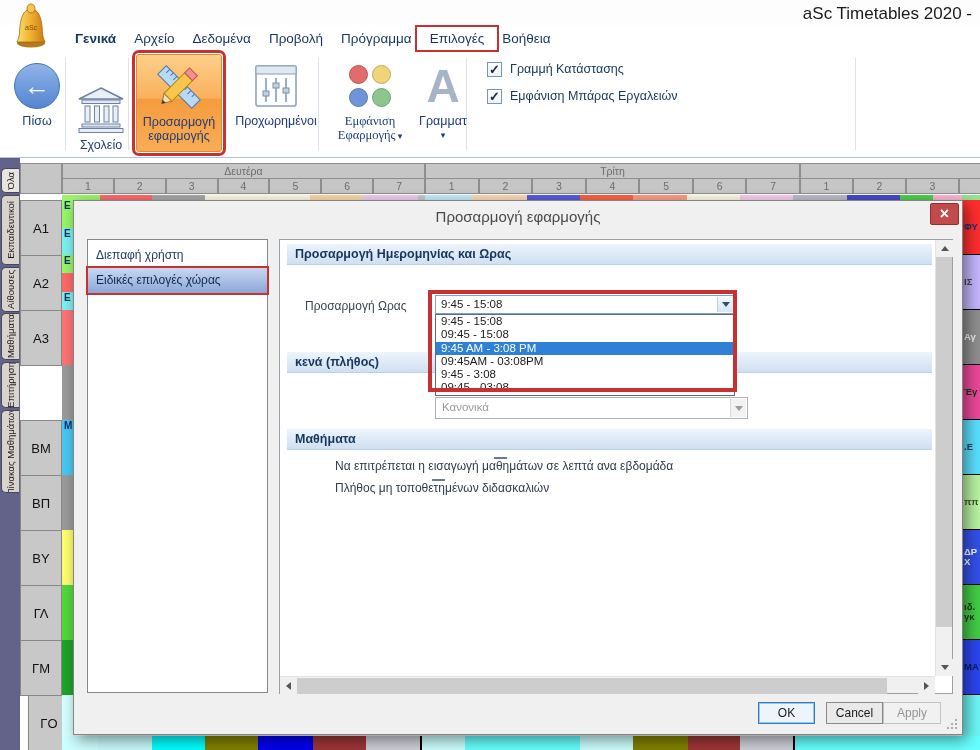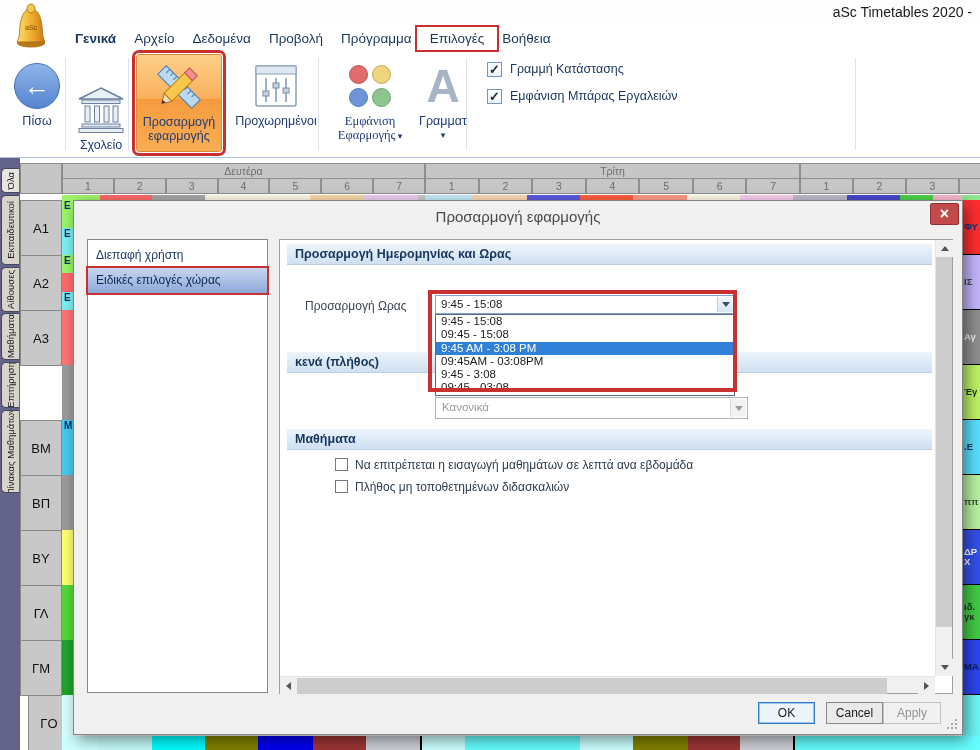--- a/index.html
+++ b/index.html
@@ -2,21 +2,21 @@
 <html><head>
 <meta charset="utf-8">
 <style>
 * { margin:0; padding:0; box-sizing:border-box; }
 body { background:#888; }
 .screen { position:relative; width:980px; height:750px; background:#fff;
   font-family:"Liberation Sans", sans-serif; overflow:hidden; }
 
 
 .titlebar { position:absolute; top:0; left:0; width:980px; height:25px; background:#fdfdfd; }
-.win-title { position:absolute; right:8px; top:4px; font-size:14px; color:#1a1a1a; }
+.win-title { position:absolute; right:8px; top:4px; font-size:17px; color:#1a1a1a; }
 .bell { position:absolute; left:13px; top:3px; z-index:6; }
 
 
 .menubar { position:absolute; top:25px; left:66px; height:27px; display:flex; align-items:center; z-index:5; }
 .menu-item { font-size:13.5px; color:#17365d; padding:0 9px; cursor:default; white-space:nowrap; }
 .menu-item.bold { font-weight:bold; }
 .menu-item.ann { outline:2px solid #c93030; outline-offset:4px; }
 
 
 .ribbon { position:absolute; top:52px; left:0; width:980px; height:106px; background:#fff; border-bottom:1px solid #aec4dc; }
@@ -70,21 +70,21 @@
 .combo { position:absolute; left:155px; top:55px; width:300px; height:19px; background:#fff; border:1px solid #7da2ce; font-size:11.5px; color:#1a1a1a; line-height:16px; padding-left:5px; z-index:2; }
 .combo-arrow { position:absolute; right:1px; top:1px; width:16px; height:15px; background:linear-gradient(#f4f8fc,#d7e6f5); border-left:1px solid #b8cfe8; display:flex; align-items:center; justify-content:center; }
 .tri-down { width:0; height:0; border-left:4px solid transparent; border-right:4px solid transparent; border-top:5px solid #34506e; }
 .tri-down.gray { border-top-color:#9a9a9a; }
 .dd-list { position:absolute; left:155px; top:74px; width:300px; height:82px; background:#fff; border:1px solid #5a6c85; z-index:5; }
 .dd-item { height:13.3px; line-height:13.5px; font-size:11.5px; color:#1a1a1a; padding-left:5px; white-space:nowrap; overflow:hidden; }
 .dd-item.sel { background:#2f80d6; color:#fff; }
 .ann-combo { position:absolute; left:148px; top:50px; width:309px; height:102px; border:4px solid #c93030; z-index:7; pointer-events:none; }
 .kanonika { position:absolute; left:155px; top:157px; width:313px; height:22px; background:#fff; border:1px solid #aeb0b6; font-size:11.5px; color:#9a9a9a; line-height:19px; padding-left:6px; z-index:1; }
 .kanonika .combo-arrow { background:#f2f2f2; border-left:1px solid #d8d8d8; top:1px; height:18px; }
-.dlg-check-row { position:absolute; left:55px; display:flex; align-items:center; height:15px; }
+.dlg-check-row { position:absolute; left:55px; display:flex; align-items:center; height:15px;flex-direction:column; }
 .dcbx { width:13px; height:13px; border:1px solid #6e7a88; background:#fff; margin-right:7px; }
 .dlg-check-label { font-size:12px; color:#2e3c4e; white-space:nowrap; }
 .vsb { position:absolute; right:0; top:0; width:17px; height:436px; background:#f0f0f0; border-left:1px solid #e4e4e4; }
 .vsb .thumb { position:absolute; top:17px; left:0; width:16px; height:370px; background:#cdcdcd; }
 .hsb { position:absolute; left:0; bottom:0; height:17px; width:655px; background:#f0f0f0; border-top:1px solid #e4e4e4; }
 .hsb .thumb { position:absolute; left:17px; top:1px; height:16px; width:590px; background:#cdcdcd; }
 .sb-btn { position:absolute; width:17px; height:17px; background:#f0f0f0; display:flex; align-items:center; justify-content:center; }
 .tri-u { width:0; height:0; border-left:4px solid transparent; border-right:4px solid transparent; border-bottom:5px solid #555; }
 .tri-d { width:0; height:0; border-left:4px solid transparent; border-right:4px solid transparent; border-top:5px solid #555; }
 .tri-l { width:0; height:0; border-top:4px solid transparent; border-bottom:4px solid transparent; border-right:5px solid #555; }
@@ -282,21 +282,21 @@
       <div class="tt-rightcell" style="top: 97px; background: #c4b5fd; color: rgb(68, 68, 68);">ΙΣ</div>
       <div class="tt-rowlabel" style="top: 152px;">A3</div>
       <div class="tt-leftcell" style="top: 152px;">
         <div style="background: rgb(255, 116, 116);"></div>
       </div>
       <div class="tt-rightcell" style="top: 152px; background: rgb(143, 143, 143); color: rgb(242, 242, 242);">Αγ</div>
       <div class="tt-rowlabel" style="top: 207px; margin-left: 45px;">ΒΛ</div>
       <div class="tt-leftcell" style="top: 207px;">
         <div style="background: rgb(155, 155, 155);"></div>
       </div>
-      <div class="tt-rightcell" style="top: 207px; background: #bef264; color: rgb(12, 60, 16);">Έγ</div>
+      <div class="tt-rightcell" style="top: 207px; background: #ec4899; color: rgb(12, 60, 16);">Έγ</div>
       <div class="tt-rowlabel" style="top: 262px;">ΒΜ</div>
       <div class="tt-leftcell" style="top: 262px;">
         <div style="background: rgb(73, 200, 242);">Μ</div>
       </div>
       <div class="tt-rightcell" style="top: 262px; background: rgb(89, 224, 255); color: rgb(18, 58, 92);">.Ε</div>
       <div class="tt-rowlabel" style="top: 317px;">ΒΠ</div>
       <div class="tt-leftcell" style="top: 317px;">
         <div style="background: rgb(155, 155, 155);"></div>
       </div>
       <div class="tt-rightcell" style="top: 317px; background: rgb(185, 242, 162); color: rgb(60, 82, 48);">ππ</div>

